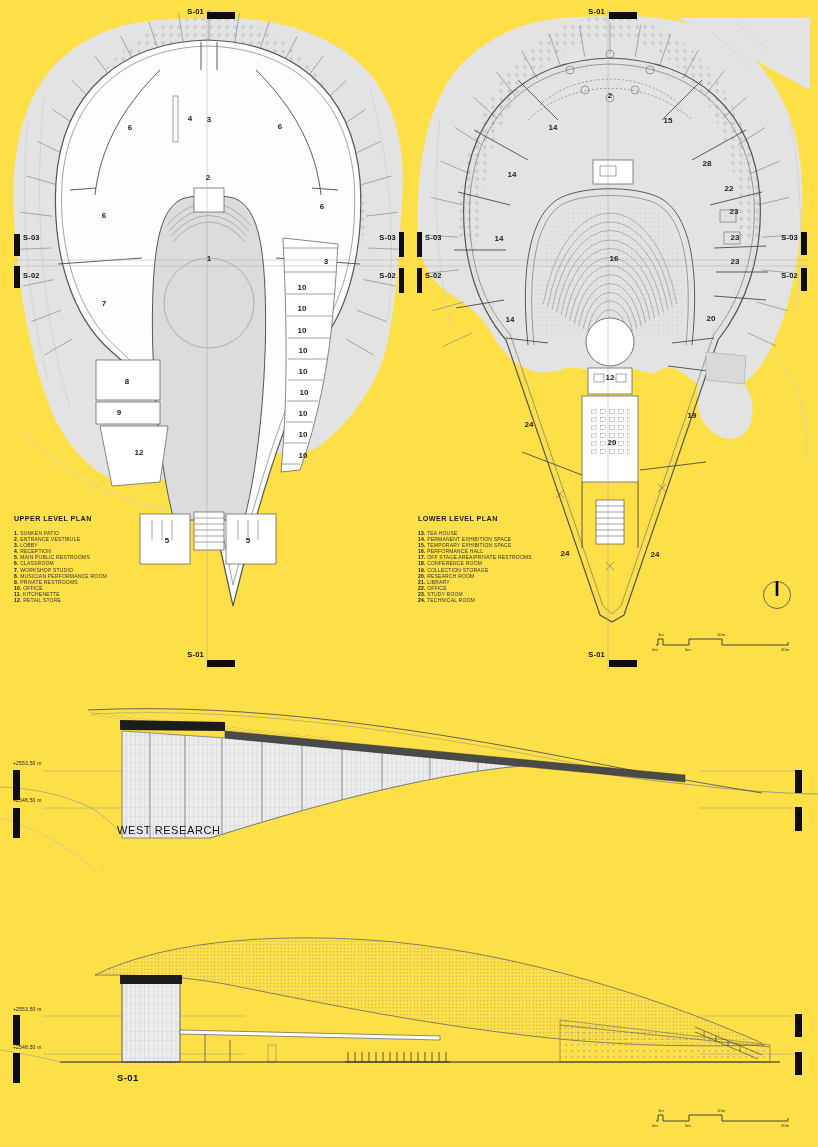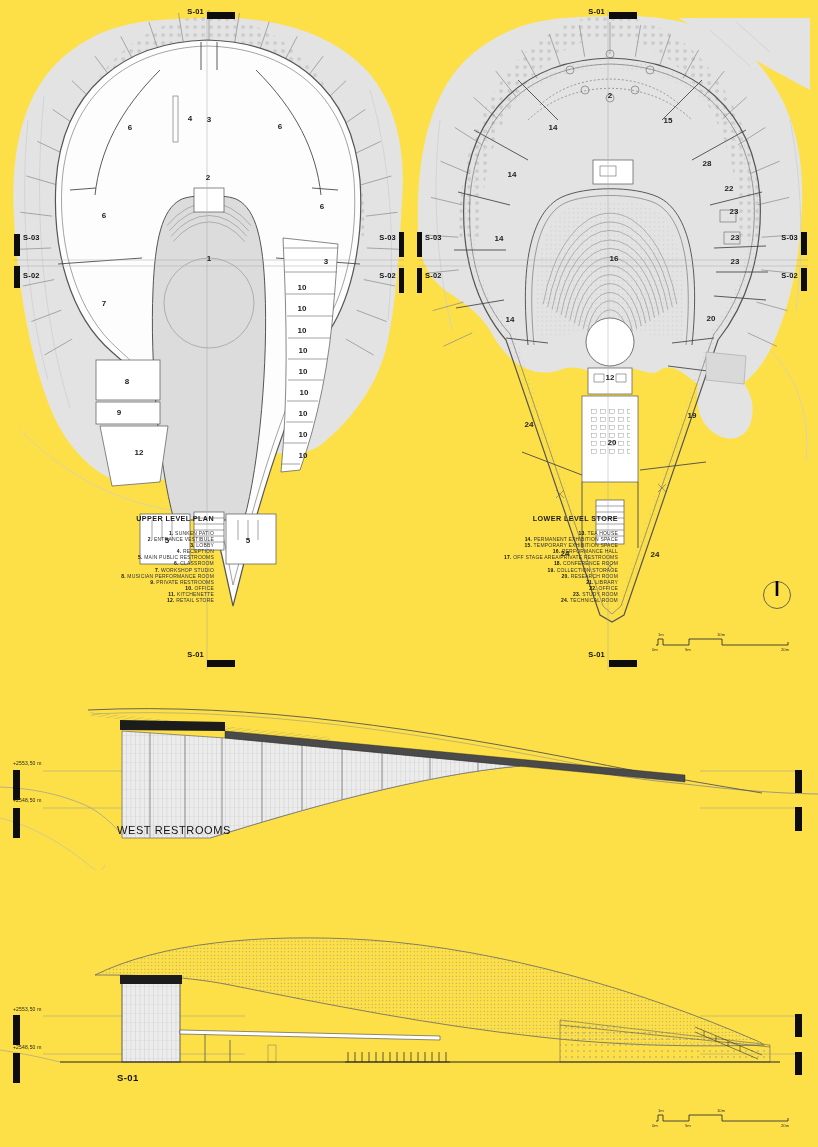--- a/index.html
+++ b/index.html
@@ -10,21 +10,21 @@
   .contour{fill:none;stroke:#cdcdcd;stroke-width:0.7;}
   .shell-line{fill:none;stroke:#555;stroke-width:1.2;}
   .thin{fill:none;stroke:#666;stroke-width:0.6;}
   .wall{fill:none;stroke:#4a4a4a;stroke-width:0.9;}
   .room-white{fill:#ffffff;stroke:#555;stroke-width:0.7;}
   .fin line{stroke:#8a8a8a;stroke-width:0.7;}
   .arcs path{fill:none;stroke:#8d8d8d;stroke-width:0.6;}
   .cut{stroke:#aaa;stroke-width:0.5;fill:none;}
   .marker-text{position:absolute;font-size:7.5px;font-weight:bold;color:#111;letter-spacing:.2px;line-height:8px;}
   .marker-bar{position:absolute;background:#0d0d0d;}
-  .legend{position:absolute;width:200px;text-align:right;}
+  .legend{position:absolute;width:200px;}
   .legend-title{font-size:7.2px;font-weight:bold;letter-spacing:.4px;color:#1a1a1a;}
   .legend-items{margin-top:7px;}
   .legend-row{font-size:5px;line-height:6.1px;color:#333;letter-spacing:.2px;}
   .legend-row .ln{font-weight:bold;color:#111;}
   .rooms-overlay{position:absolute;left:0;top:0;width:818px;height:680px;pointer-events:none;}
   .room-num{position:absolute;transform:translate(-50%,-50%);font-size:8px;font-weight:bold;color:#222;}
   .lvl-label{position:absolute;font-size:5px;color:#222;letter-spacing:.2px;}
   .elev-title{position:absolute;font-size:11px;letter-spacing:.6px;color:#111;}
   .sec-title{position:absolute;font-size:9.5px;font-weight:600;letter-spacing:.4px;color:#111;}
   .scale-svg text{font-size:4.2px;fill:#333;}
@@ -285,21 +285,21 @@
         <div class="legend-row"><span class="ln">9.</span> <span>PRIVATE RESTROOMS</span></div>
 
         <div class="legend-row"><span class="ln">10.</span> <span>OFFICE</span></div>
 
         <div class="legend-row"><span class="ln">11.</span> <span>KITCHENETTE</span></div>
 
         <div class="legend-row"><span class="ln">12.</span> <span>RETAIL STORE</span></div>
       </div>
   </div>
   <div class="legend" style="left:418px;top:514px">
-    <div class="legend-title">LOWER LEVEL STORE</div>
+    <div class="legend-title">LOWER LEVEL PLAN</div>
     <div class="legend-items">
 
         <div class="legend-row"><span class="ln">13.</span> <span>TEA HOUSE</span></div>
 
         <div class="legend-row"><span class="ln">14.</span> <span>PERMANENT EXHIBITION SPACE</span></div>
 
         <div class="legend-row"><span class="ln">15.</span> <span>TEMPORARY EXHIBITION SPACE</span></div>
 
         <div class="legend-row"><span class="ln">16.</span> <span>PERFORMANCE HALL</span></div>
 
@@ -416,21 +416,21 @@
     <path d="M 120,30 L 225,32 L 225,41 L 120,40 Z" fill="#1c1c1c"></path>
     <path d="M 225,41 L 685,85 L 685,92 L 225,48 Z" fill="#4a4a4a" stroke="#222" stroke-width="0.4"></path>
 
     <rect x="13" y="80" width="7" height="30" fill="#0d0d0d"></rect>
     <rect x="13" y="118" width="7" height="30" fill="#0d0d0d"></rect>
     <rect x="795" y="80" width="7" height="23" fill="#0d0d0d"></rect>
     <rect x="795" y="117" width="7" height="24" fill="#0d0d0d"></rect>
   </svg>
   <div class="lvl-label" style="left:13px;top:760px">+2553,50 m</div>
   <div class="lvl-label" style="left:13px;top:797px">+2548,50 m</div>
-  <div class="elev-title" style="left:117px;top:824px">WEST RESTROOMS</div>
+  <div class="elev-title" style="left:117px;top:824px">WEST RESEARCH</div>
 
   <svg width="818" height="200" viewBox="0 0 818 200" style="left:0;top:905px">
     <defs>
       <pattern id="shellDots" width="3.5" height="3.5" patternUnits="userSpaceOnUse">
         <circle cx="1.2" cy="1.2" r="0.55" fill="#8a8a8a"></circle>
       </pattern>
       <pattern id="dotsC" width="6" height="6" patternUnits="userSpaceOnUse">
         <circle cx="2" cy="2" r="0.8" fill="#999"></circle>
       </pattern>
     </defs>

